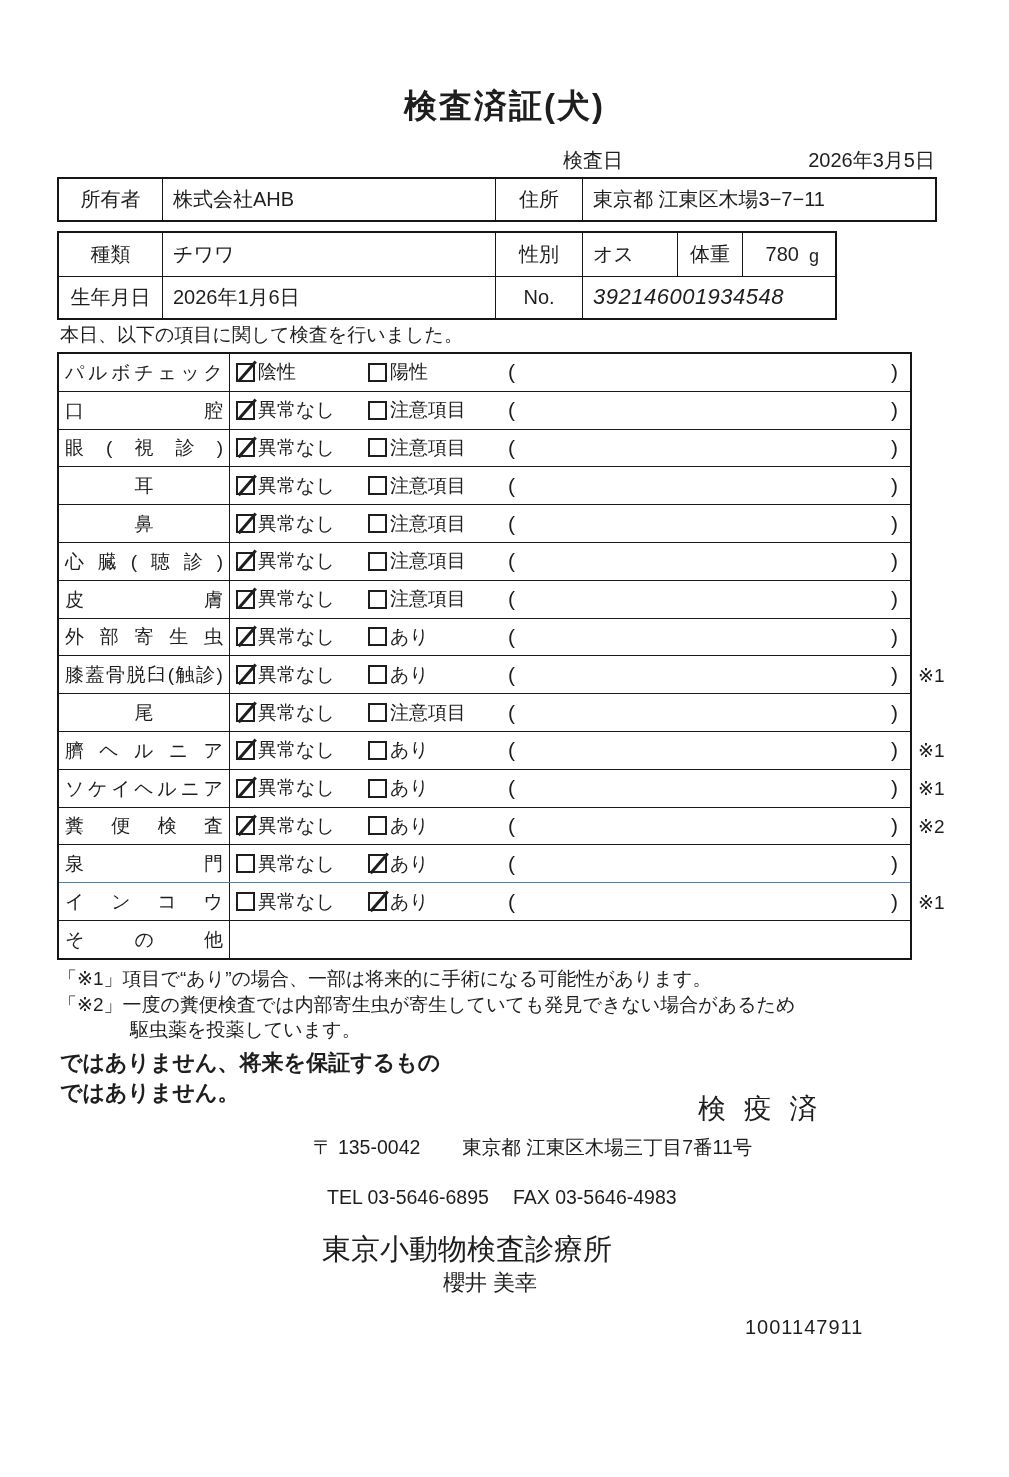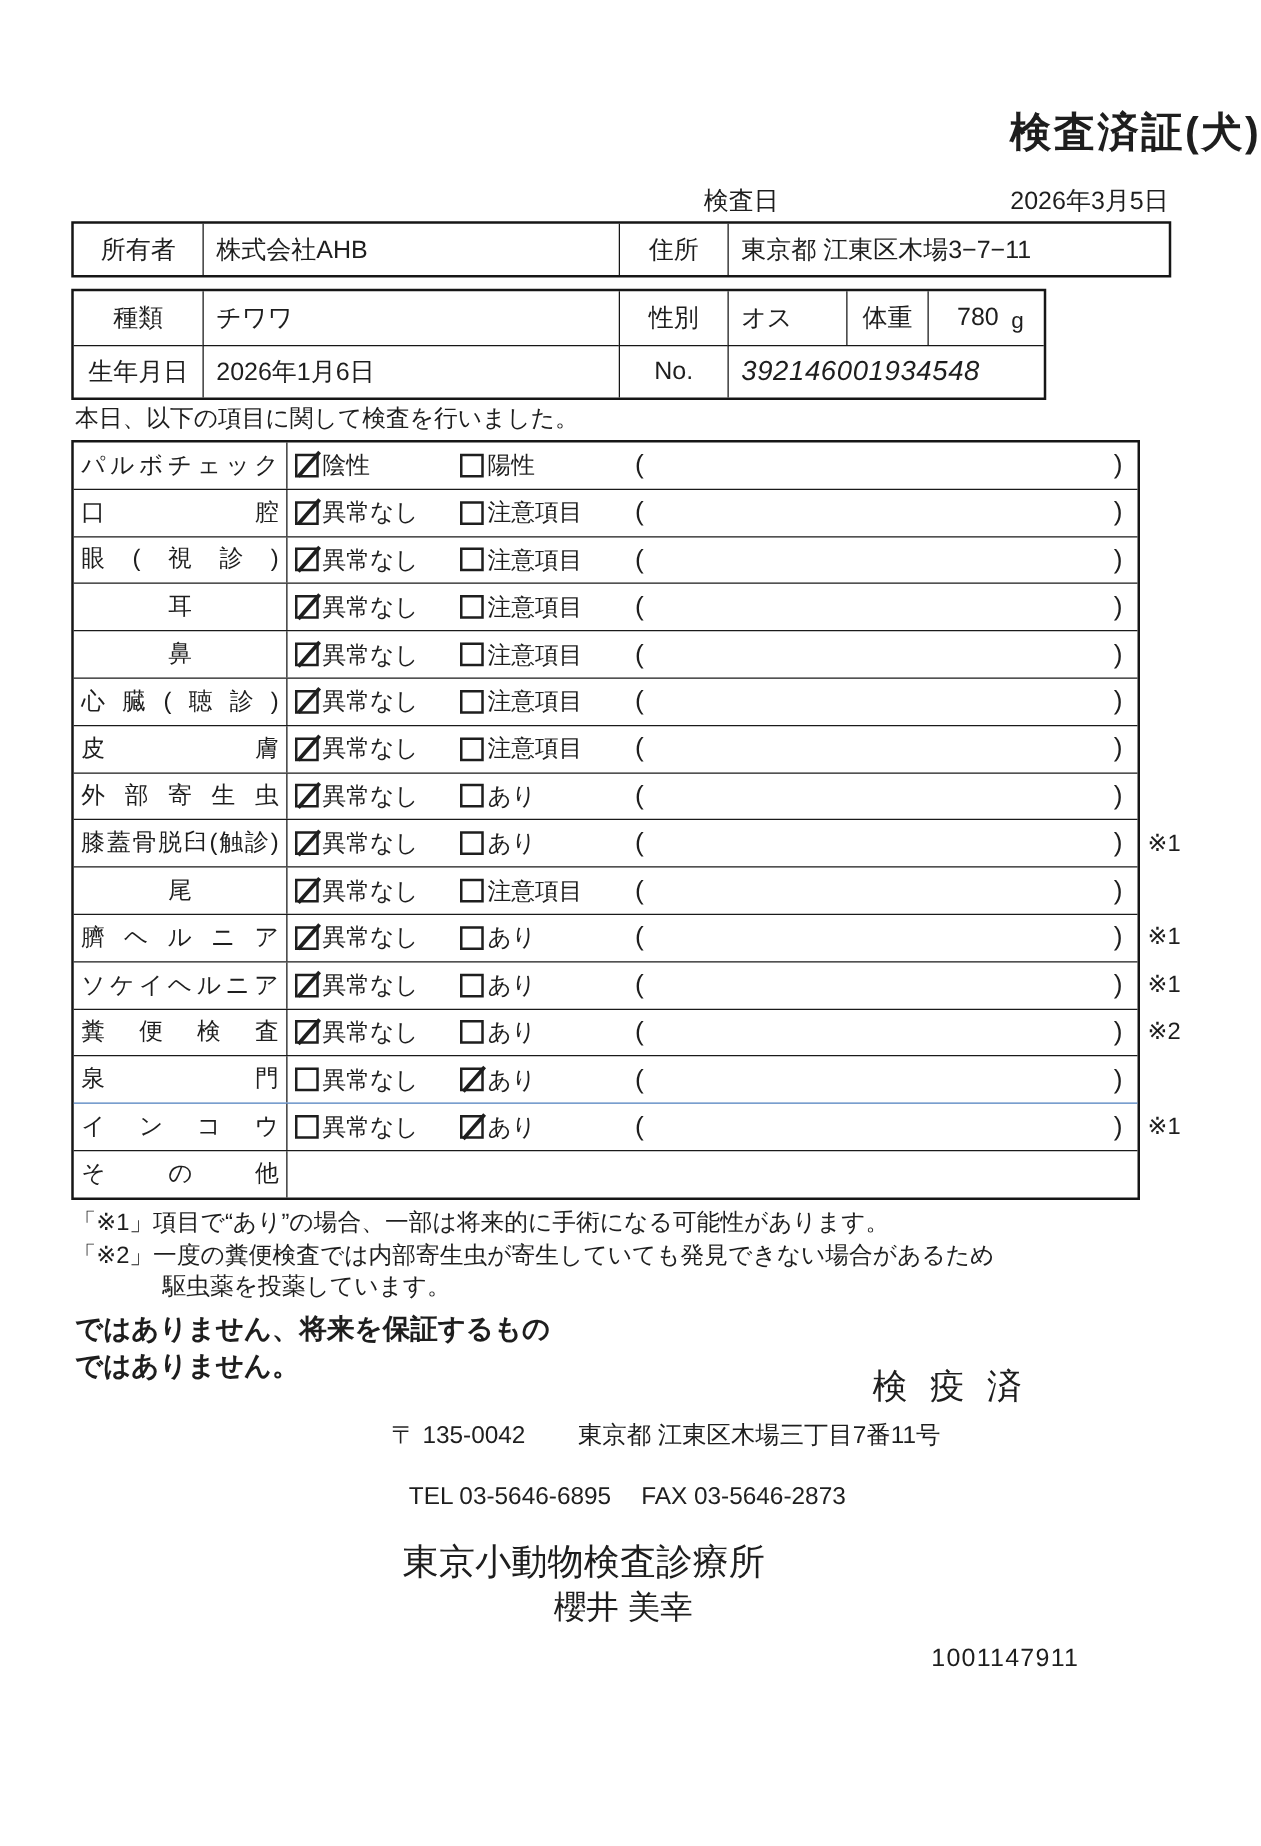--- a/index.html
+++ b/index.html
@@ -8,21 +8,21 @@
     width:1009px;height:1477px;
     margin:0 auto;
     background:#ffffff;
     font-family:"Liberation Sans","DejaVu Sans",sans-serif;
     color:#1e1e1e;
     overflow:hidden;
   }
   
   .doc-title{
     position:absolute;left:0;top:84px;width:100%;
-    text-align:right;font-size:33px;font-weight:700;letter-spacing:2px;
+    text-align:center;font-size:33px;font-weight:700;letter-spacing:2px;
   }
   .insp-date-label{position:absolute;left:563px;top:147px;font-size:20px;}
   .insp-date-value{position:absolute;right:74px;top:147px;font-size:20px;}
 
   
   .tblA{
     position:absolute;left:57px;top:177px;width:880px;height:45px;
     border:2px solid #161616;display:grid;grid-template-columns:103px 333px 87px 1fr;
     box-sizing:border-box;
   }
@@ -76,21 +76,21 @@
   
   .footnotes{position:absolute;left:58px;top:966px;font-size:19px;line-height:25.5px;}
   .footnotes .indent{padding-left:72px;}
   .disclaimer{position:absolute;left:60px;top:1048px;font-size:22px;font-weight:700;line-height:29.5px;}
   .stamp{position:absolute;left:698px;top:1090px;font-size:28px;letter-spacing:5px;}
 
   
   .postal-row{position:absolute;left:313px;top:1134px;display:flex;gap:42px;font-size:19.5px;}
   .tel-row{position:absolute;left:327px;top:1186px;display:flex;gap:24px;font-size:19.5px;}
   .clinic{position:absolute;left:322px;top:1230px;font-size:29px;}
-  .examiner{position:absolute;left:443px;top:1268px;font-size:26px;}
+  .examiner{position:absolute;left:443px;top:1268px;font-size:22px;}
   .doc-number{position:absolute;left:745px;top:1316px;font-size:20px;letter-spacing:1px;}
 </style>
 </head>
 <body>
 
 <div class="page">
 
   <div class="doc-title">検査済証(犬)</div>
 
   <div class="insp-date-label">検査日</div>
@@ -540,19 +540,19 @@
   </div>
 
   <div class="stamp">検 疫 済</div>
 
   <div class="postal-row">
     <span>〒 135-0042</span>
     <span>東京都 江東区木場三丁目7番11号</span>
   </div>
   <div class="tel-row">
     <span>TEL 03-5646-6895</span>
-    <span>FAX 03-5646-2873</span>
+    <span>FAX 03-5646-4983</span>
   </div>
   <div class="clinic">東京小動物検査診療所</div>
   <div class="examiner">櫻井 美幸</div>
   <div class="doc-number">1001147911</div>
 
 </div>
 
 </body></html>

